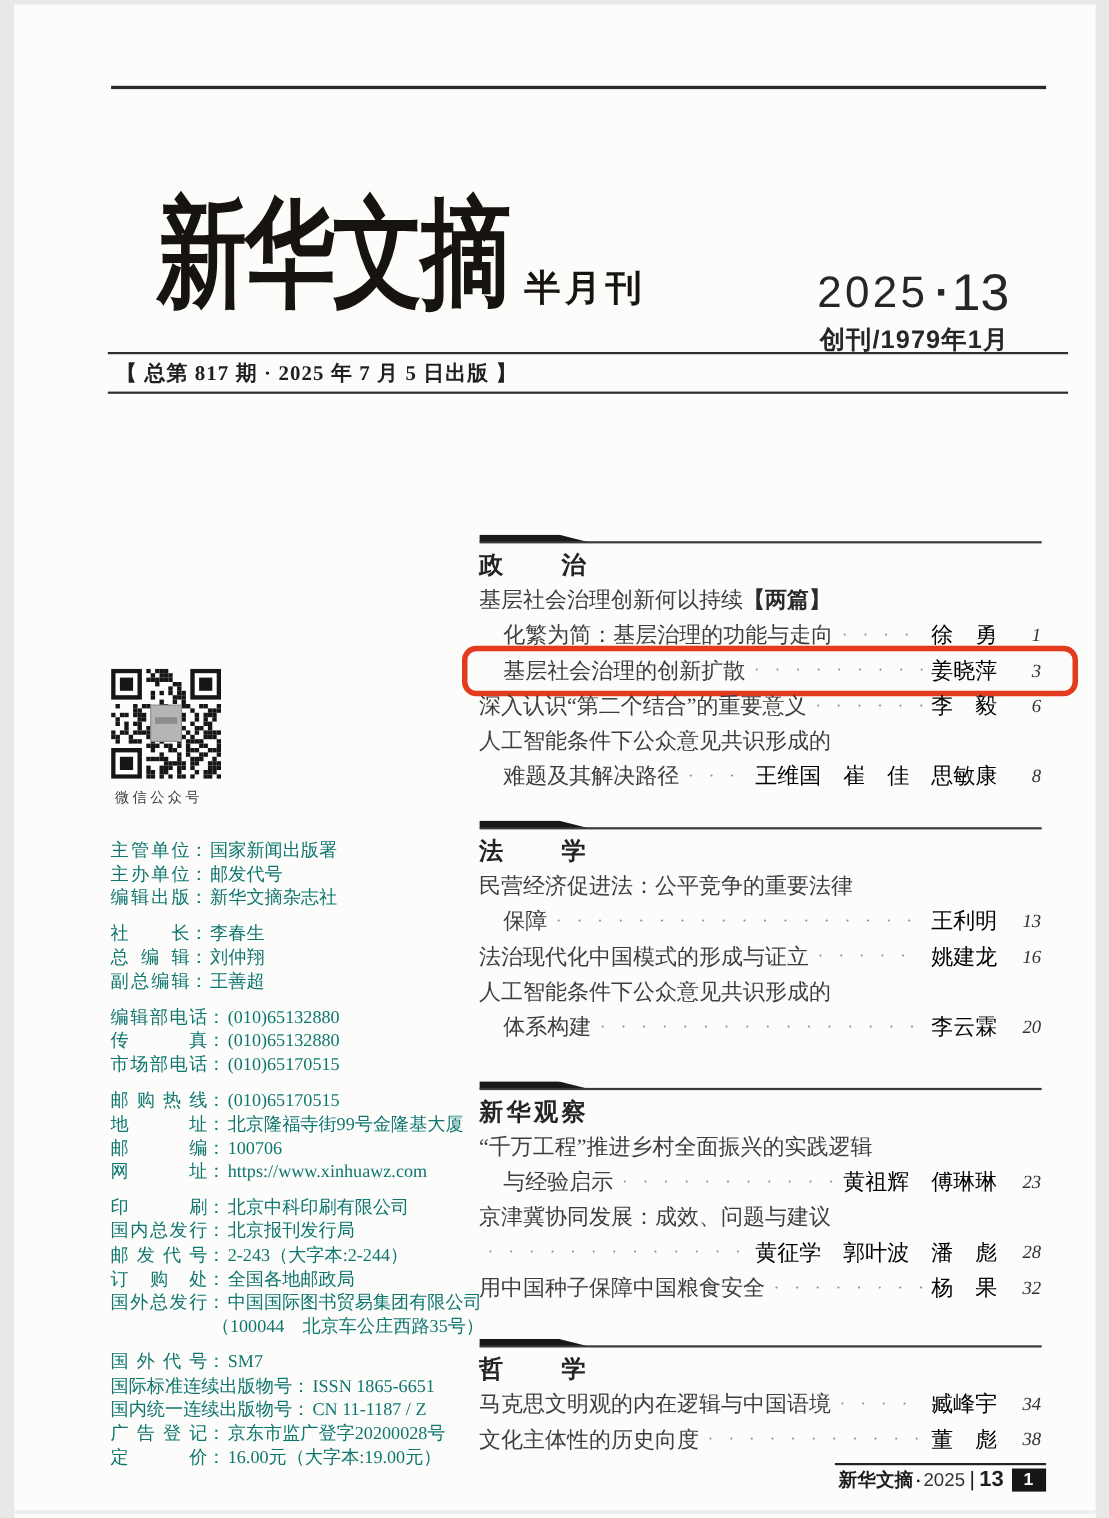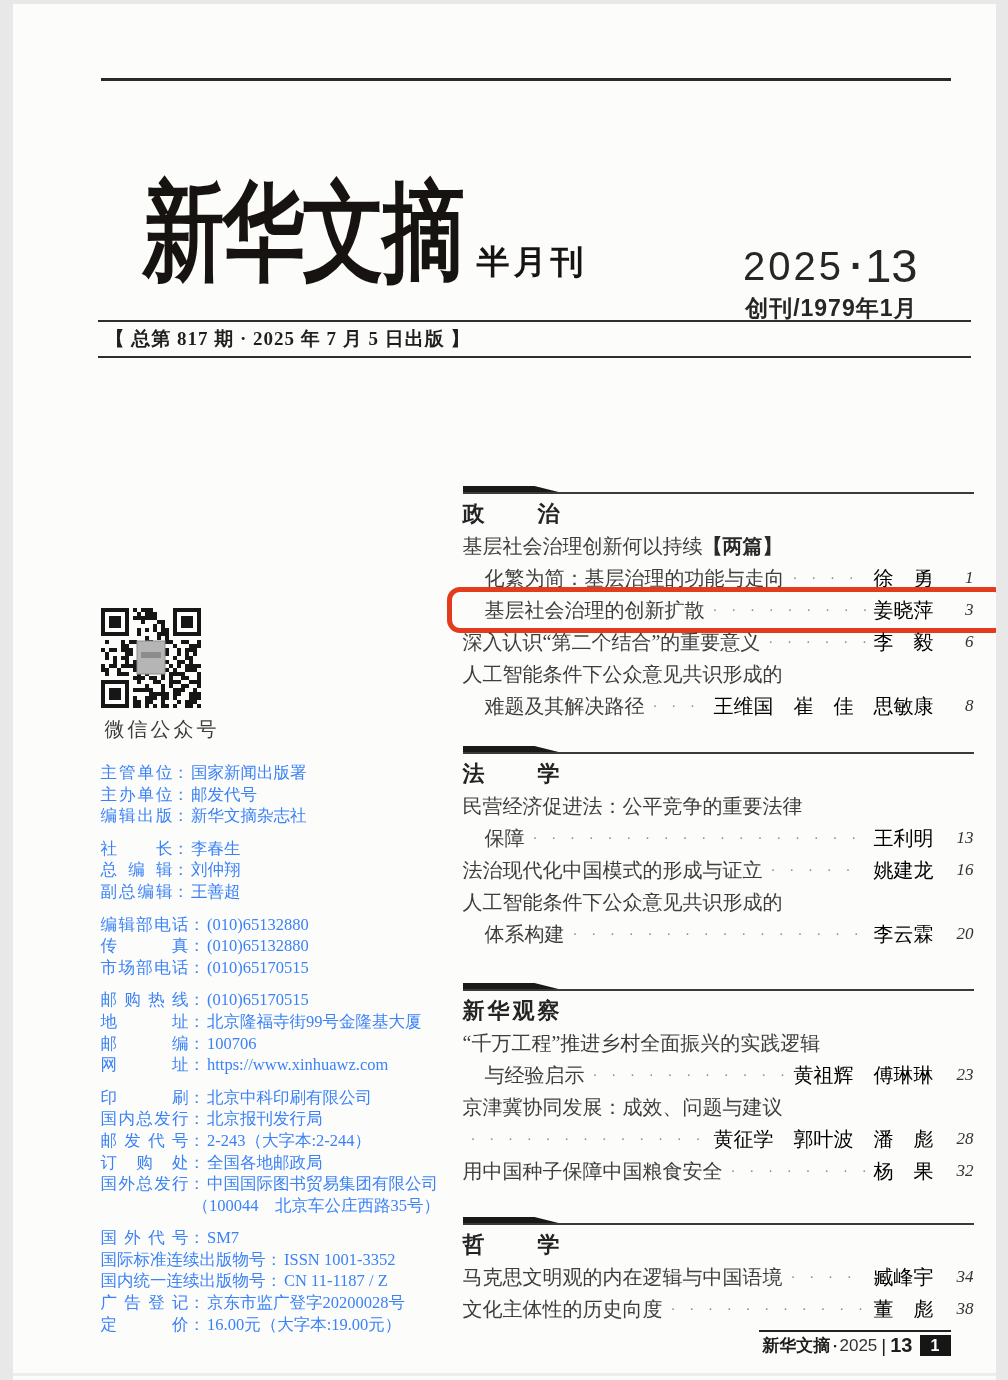--- a/index.html
+++ b/index.html
@@ -28,35 +28,35 @@
   .issue-line .dot { font-size:40px; font-weight:700; margin:0 2px 0 6px; }
   .issue-line .num { font-size:47px; font-weight:500; }
   .founded { font-size:23px; font-weight:700; margin-top:4px; letter-spacing:1px; }
   .edition-bar {
     position:absolute; left:85px; top:316px; width:873px;
     border-top:2px solid #2e2e2e; border-bottom:2px solid #2e2e2e; padding:4px 0 4px 8px;
   }
   .edition-bar span { font-size:19px; font-weight:700; color:#1f1f1f; letter-spacing:1px; }
   
   .qr { position:absolute; left:88px; top:604px; width:100px; height:100px; }
-  .qr-label { position:absolute; left:92px; top:712px; font-size:20px; letter-spacing:3px; color:#3d3d3d; }
+  .qr-label { position:absolute; left:92px; top:712px; font-size:13px; letter-spacing:3px; color:#3d3d3d; }
   
   .publisher { position:absolute; left:88px; top:758px; width:342px;
-    font-size:16.5px; line-height:21.6px; color:#3b82f6; }
+    font-size:16.5px; line-height:21.6px; color:#0f766e; }
   .pgroup { margin-bottom:11px; }
   .pl { display:flex; white-space:nowrap; }
   .lbl { display:inline-block; text-align:justify; text-align-last:justify; }
   .j4 { width:72px; }
   .j5 { width:88px; }
   .nat { width:auto; text-align-last:auto; }
   .colon { margin-right:2px; }
   .cont { padding-left:92px; }
   .val { white-space:nowrap; }
   
-  .toc { position:absolute; left:450px; top:482px; width:511px; }
+  .toc { position:absolute; left:423px; top:482px; width:511px; }
   .sec { }
   .sec-divider { position:relative; height:8px; }
   .sec-divider .wedge { position:absolute; left:0; top:0; width:100px; height:7px; background:#191919;
     clip-path:polygon(0 0, 72% 0, 100% 100%, 0 100%); }
   .sec-divider .dline { position:absolute; left:0; right:0; bottom:0; height:2px; background:#3a3a3a; }
   .sec-title { font-size:22px; font-weight:700; color:#242424; line-height:32px; margin-top:4px; letter-spacing:3px; }
   .toc-rows { }
   .toc-row { display:flex; align-items:flex-start; font-size:20px; line-height:32px; color:#3e3e3e; position:relative; }
   .toc-row .t { white-space:nowrap; }
   .toc-row.ind { padding-left:22px; }
@@ -445,21 +445,21 @@
     </div>
     <div class="pgroup">
       <div class="pl">
           <span class="lbl j5">国外代号</span>
           <span class="colon">：</span>
           <span class="val">SM7</span>
         </div>
       <div class="pl">
           <span class="lbl nat">国际标准连续出版物号</span>
           <span class="colon">：</span>
-          <span class="val">ISSN 1001-3352</span>
+          <span class="val">ISSN 1865-6651</span>
         </div>
       <div class="pl">
           <span class="lbl nat">国内统一连续出版物号</span>
           <span class="colon">：</span>
           <span class="val">CN 11-1187 / Z</span>
         </div>
       <div class="pl">
           <span class="lbl j5">广告登记</span>
           <span class="colon">：</span>
           <span class="val">京东市监广登字20200028号</span>

